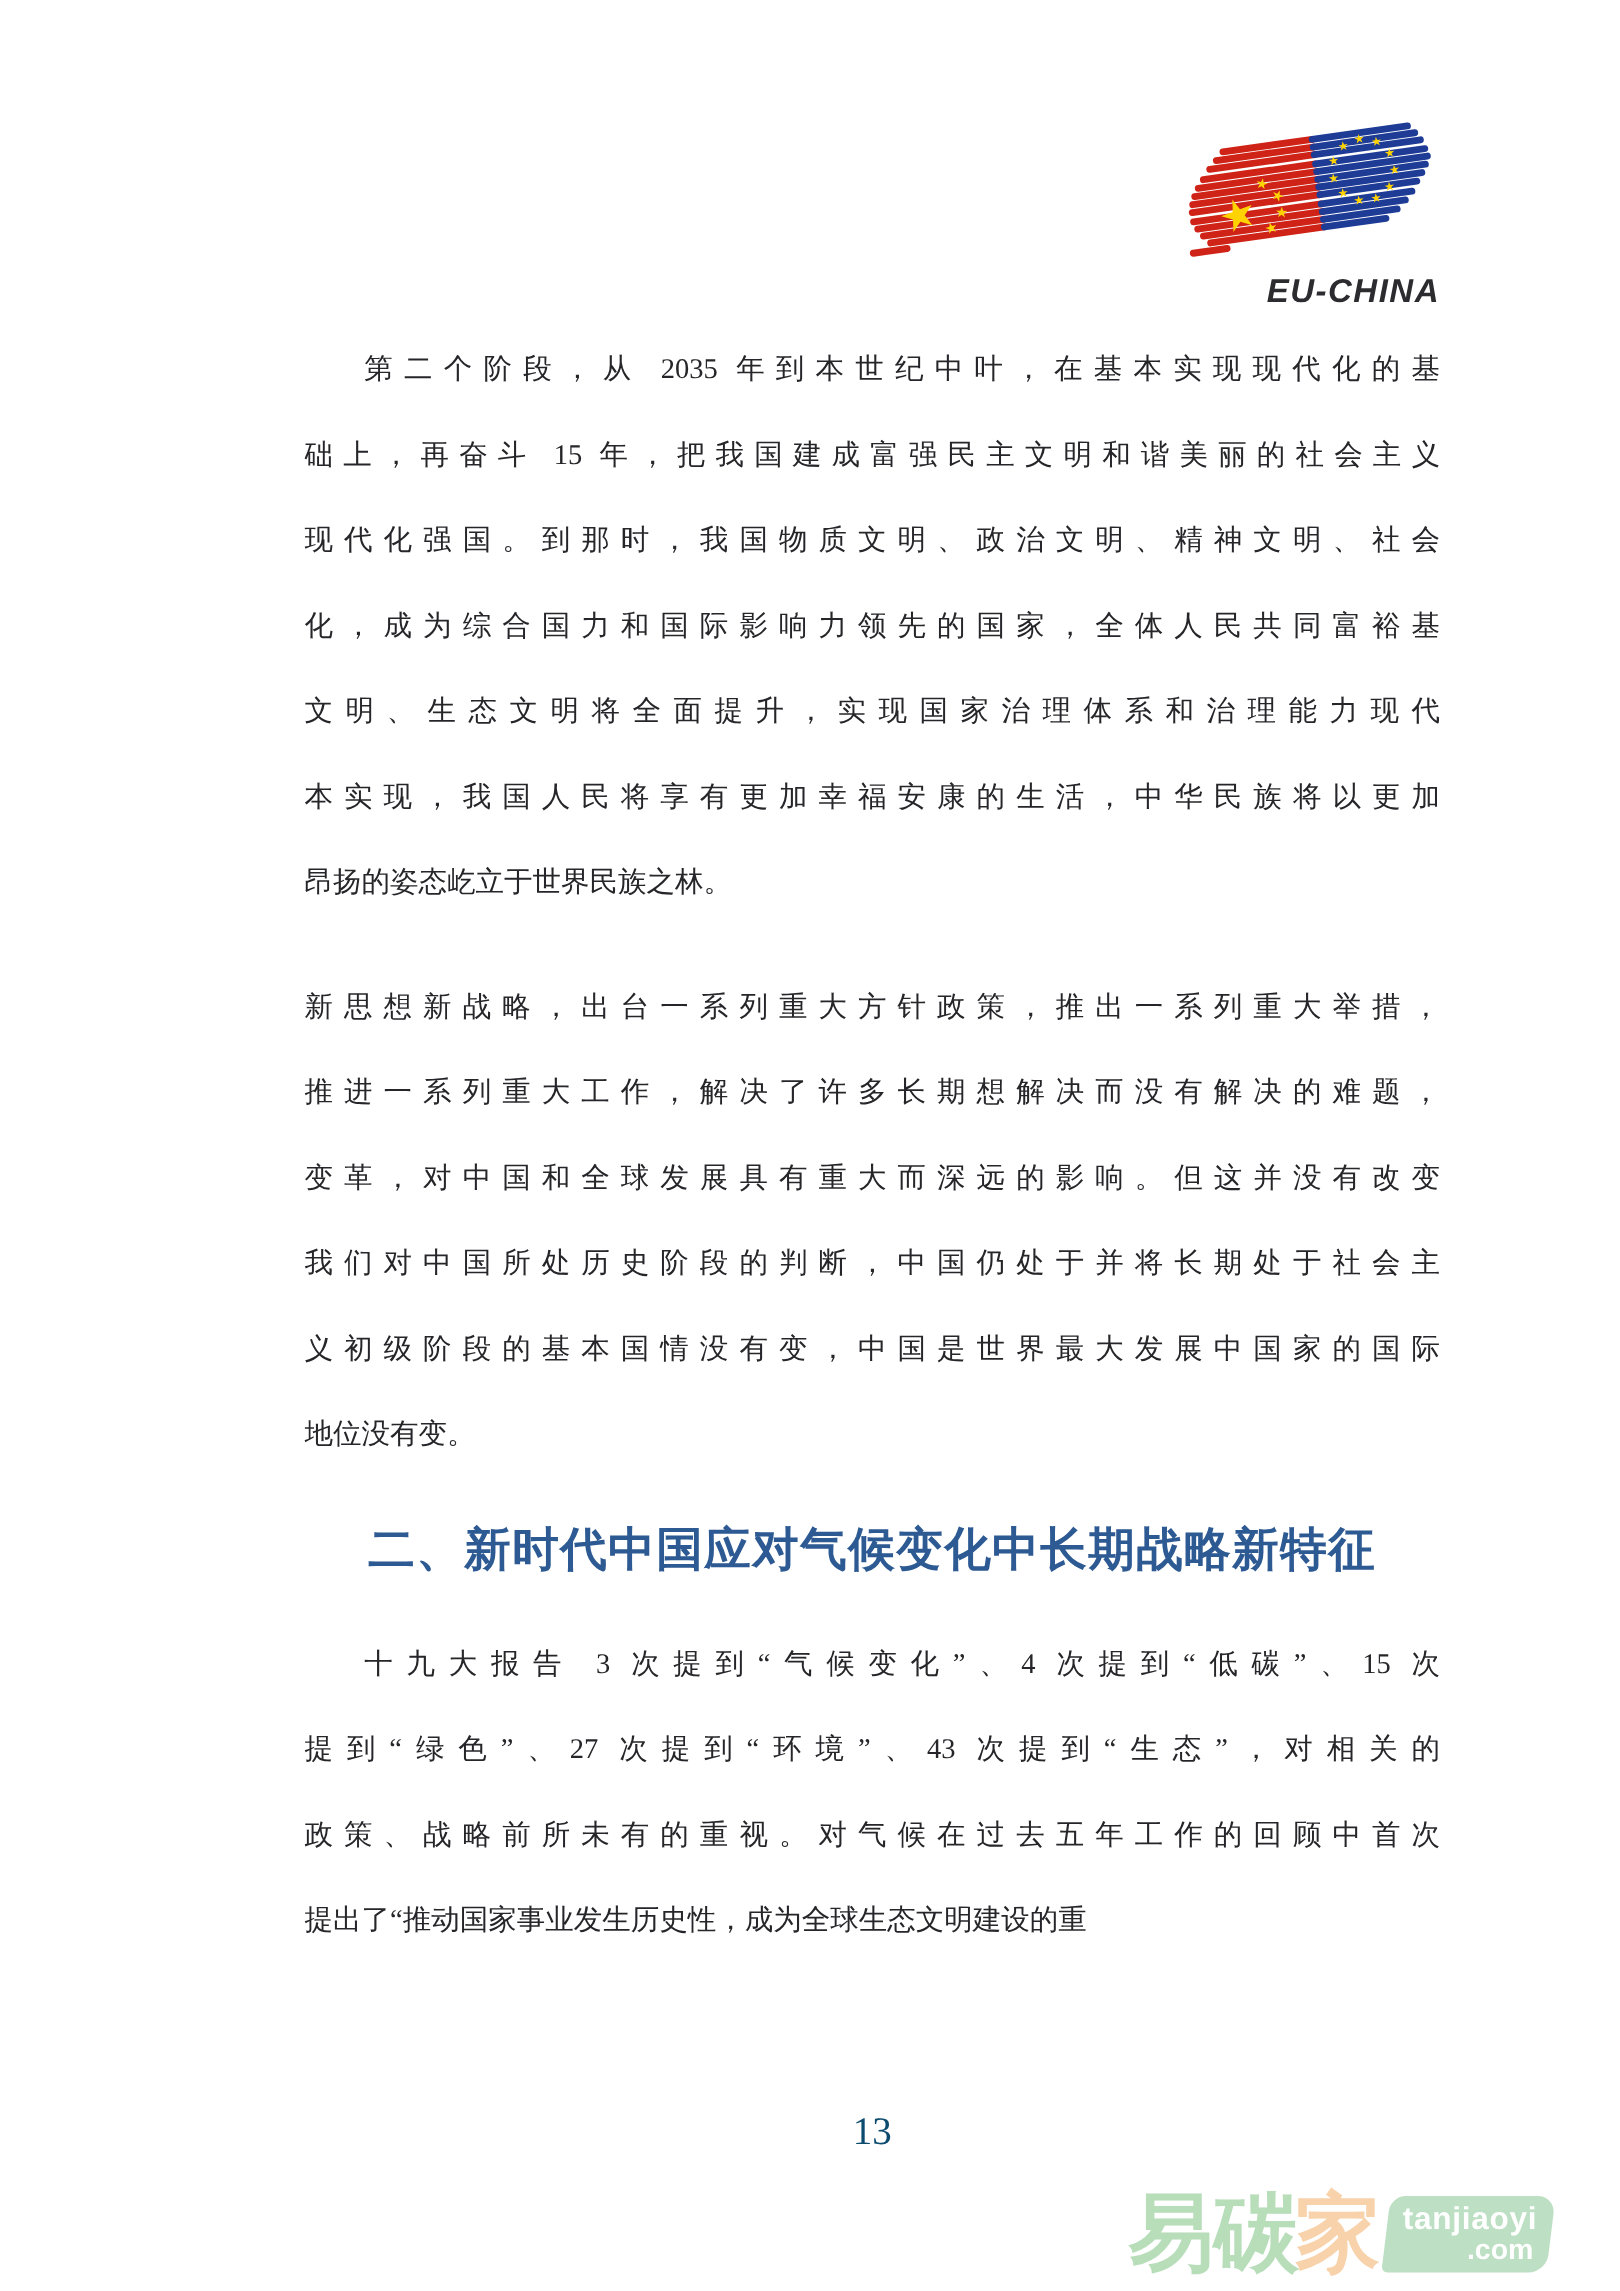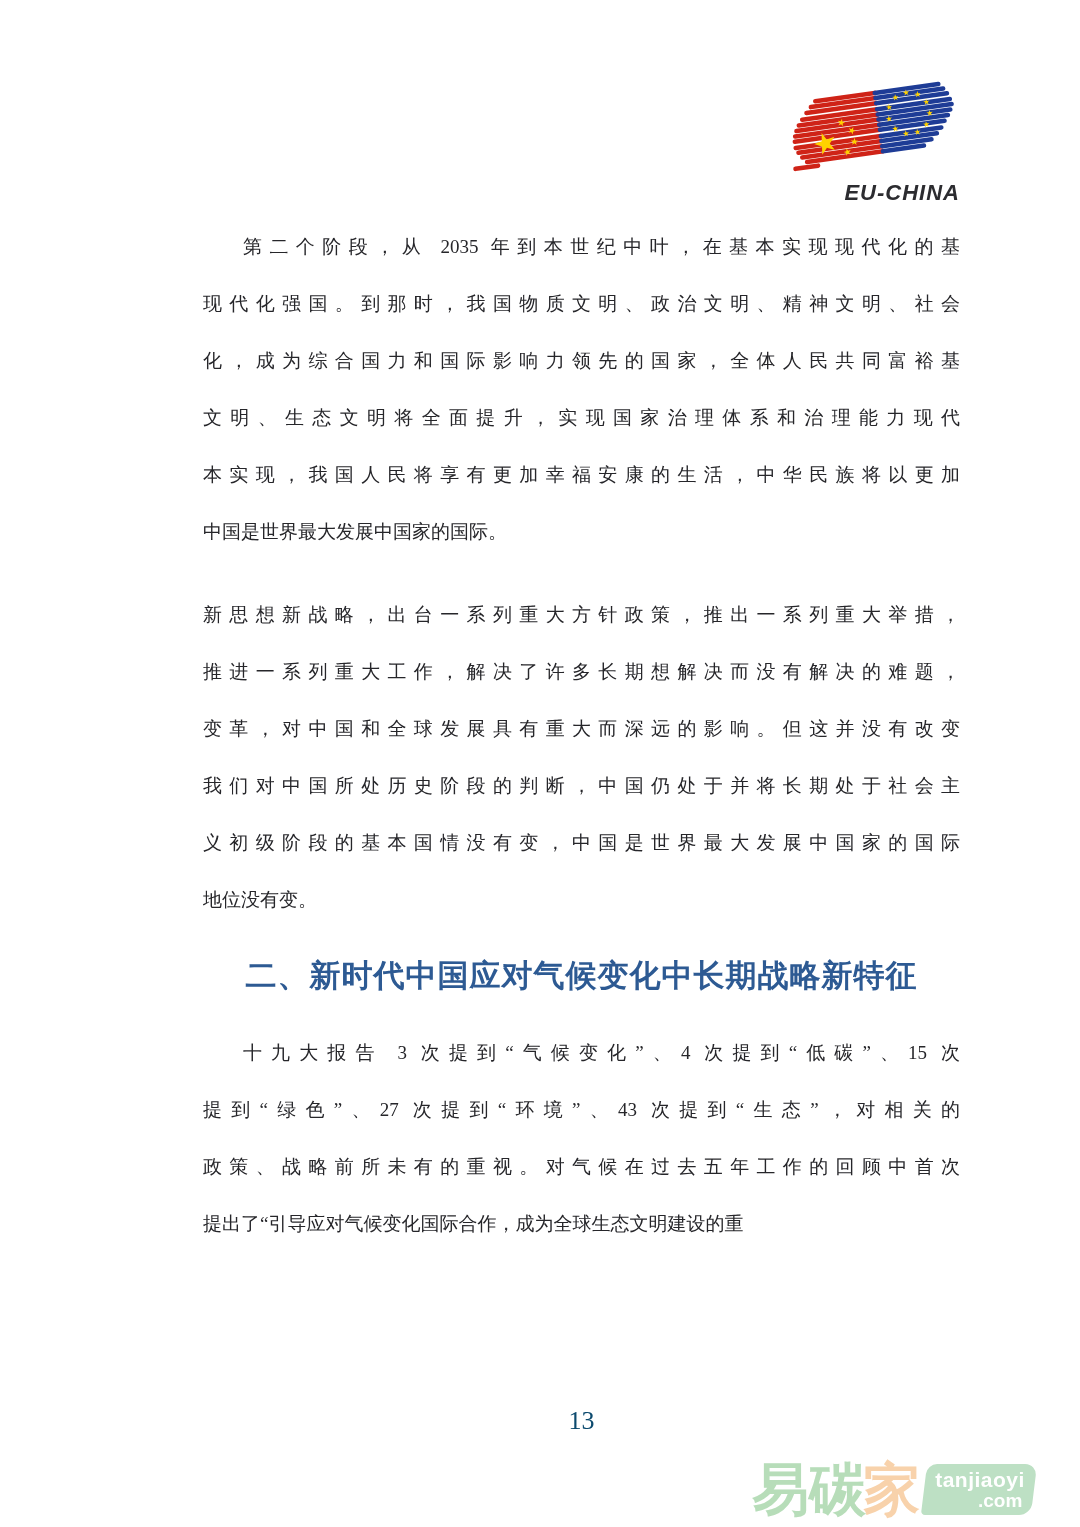--- a/index.html
+++ b/index.html
@@ -137,40 +137,41 @@
         <use href="#st" transform="translate(99.8 37.7) scale(3.2)"></use>
         <use href="#st" transform="translate(107.2 29.2) scale(3.2)"></use>
       </g>
     </svg>
     <div class="logo-label" style="color: rgb(44, 44, 48);">EU-CHINA</div>
   </div>
 
   <div class="content">
     <div class="para">
         <div class="line first">第二个阶段，从 2035 年到本世纪中叶，在基本实现现代化的基</div>
+        <div class="line">础上，再奋斗 15 年，把我国建成富强民主文明和谐美丽的社会主义</div>
         <div class="line">现代化强国。到那时，我国物质文明、政治文明、精神文明、社会</div>
         <div class="line">化，成为综合国力和国际影响力领先的国家，全体人民共同富裕基</div>
         <div class="line">文明、生态文明将全面提升，实现国家治理体系和治理能力现代</div>
         <div class="line">本实现，我国人民将享有更加幸福安康的生活，中华民族将以更加</div>
-        <div class="line last">中国是世界最大发展中国家的国际。</div>
+        <div class="line last">昂扬的姿态屹立于世界民族之林。</div>
       </div>
     <div class="para">
         <div class="line">新思想新战略，出台一系列重大方针政策，推出一系列重大举措，</div>
         <div class="line">推进一系列重大工作，解决了许多长期想解决而没有解决的难题，</div>
         <div class="line">变革，对中国和全球发展具有重大而深远的影响。但这并没有改变</div>
         <div class="line">我们对中国所处历史阶段的判断，中国仍处于并将长期处于社会主</div>
         <div class="line">义初级阶段的基本国情没有变，中国是世界最大发展中国家的国际</div>
         <div class="line last">地位没有变。</div>
       </div>
     <h2 class="heading" style="color: rgb(45, 90, 147);">二、新时代中国应对气候变化中长期战略新特征</h2>
     <div class="para">
         <div class="line first">十九大报告 3 次提到“气候变化”、4 次提到“低碳”、15 次</div>
         <div class="line">提到“绿色”、27 次提到“环境”、43 次提到“生态”，对相关的</div>
         <div class="line">政策、战略前所未有的重视。对气候在过去五年工作的回顾中首次</div>
-        <div class="line last">提出了“引导应对气候变化国际合作，成为全球生态文明建设的重</div>
+        <div class="line last">提出了“推动国家事业发生历史性，成为全球生态文明建设的重</div>
       </div>
   </div>
 
   <div class="page-number">13</div>
 
   <div class="watermark">
     <span class="wm-char" style="color: rgb(183, 221, 185); margin-left: 40px;">易碳</span>
     <span class="wm-char" style="color: rgb(248, 210, 171);">家</span>
     <span class="wm-badge" style="background: rgb(189, 224, 196);">
       <span class="wm-b1" style="color: rgb(255, 255, 255);">tanjiaoyi</span>

